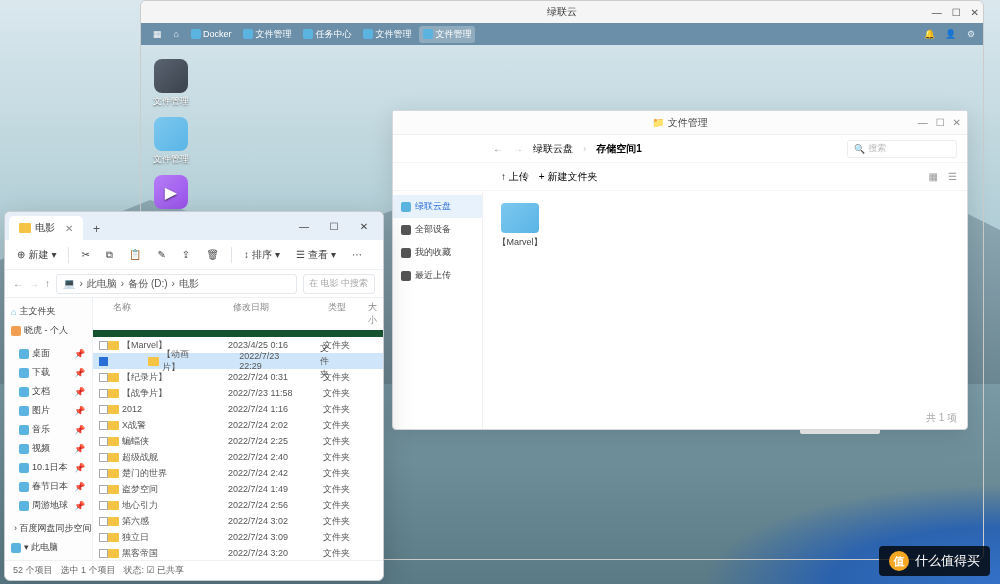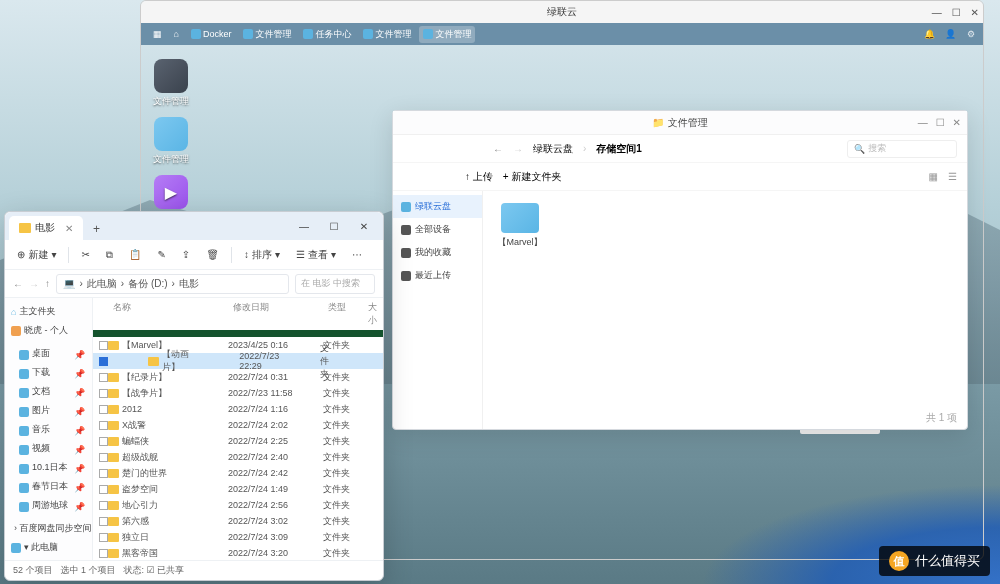--- a/index.html
+++ b/index.html
@@ -54,26 +54,26 @@
 .exp-tabs .wctrls { margin-left: auto; display: flex; }
 .exp-tabs .wctrls span { width: 30px; height: 28px; display: flex; align-items: center; justify-content: center; font-size: 10px; color: #444; }
 
 .exp-toolbar { height: 30px; display: flex; align-items: center; gap: 8px; padding: 0 8px; font-size: 10px; color: #444; border-bottom: 1px solid #eef1f4; }
 .exp-toolbar .tb { display: flex; align-items: center; gap: 3px; padding: 3px 4px; }
 .exp-toolbar .sep { width: 1px; height: 16px; background: #e0e4e9; }
 
 .exp-addr { height: 28px; display: flex; align-items: center; gap: 6px; padding: 0 8px; font-size: 10px; border-bottom: 1px solid #eef1f4; }
 .exp-addr .nav { color: #888; }
 .exp-addr .crumb { flex: 1; height: 20px; border: 1px solid #e4e7ec; border-radius: 3px; display: flex; align-items: center; gap: 4px; padding: 0 6px; color: #555; }
-.exp-addr .srch { width: 80px; height: 20px; border: 1px solid #e4e7ec; border-radius: 3px; font-size: 9px; color: #aaa; display: flex; align-items: center; padding: 0 5px; }
+.exp-addr .srch { width: 72px; height: 20px; border: 1px solid #e4e7ec; border-radius: 3px; font-size: 9px; color: #aaa; display: flex; align-items: center; padding: 0 5px; }
 
 .exp-body { flex: 1; display: flex; overflow: hidden; }
 .exp-side { width: 88px; border-right: 1px solid #eef1f4; padding: 4px 0; font-size: 9px; overflow: hidden; background: #fdfdfe; }
 .exp-side .grp { padding: 3px 6px; display: flex; align-items: center; gap: 3px; color: #444; white-space: nowrap; }
-.exp-side .grp.sub { padding-left: 14px; align-items: flex-end; }
+.exp-side .grp.sub { padding-left: 14px; }
 .sico { width: 10px; height: 10px; display: inline-block; border-radius: 2px; }
 
 .exp-list { flex: 1; overflow: hidden; position: relative; font-size: 9px; }
 .exp-hdr { display: flex; padding: 3px 6px; border-bottom: 7px solid #14532d; color: #888; }
 .exp-hdr .c1 { width: 120px; } .exp-hdr .c2 { width: 95px; } .exp-hdr .c3 { width: 40px; } .exp-hdr .c4 { flex: 1; text-align: right; }
 .exp-row { display: flex; padding: 2px 6px; align-items: center; color: #555; height: 16px; }
 .exp-row .c1 { width: 120px; display: flex; align-items: center; gap: 3px; }
 .exp-row .c2 { width: 95px; } .exp-row .c3 { width: 40px; } .exp-row .c4 { flex: 1; }
 .exp-row.sel { background: #cfe6fa; gap: 40px; }
 .fico-y { width: 11px; height: 9px; background: #f6c445; border-radius: 1px; flex-shrink: 0; }
@@ -160,21 +160,21 @@
     </div>
   </div>
   <div class="fm-row" style="padding-left:100px">
     <span style="color:#888">←</span>
     <span style="color:#ccc">→</span>
     <span>绿联云盘</span>
     <span style="color:#ccc">›</span>
     <b>存储空间1</b>
     <div class="fm-search">🔍 <span>搜索</span></div>
   </div>
-  <div class="fm-row" style="padding-left:72px">
+  <div class="fm-row" style="padding-left:108px">
     <span>↑ 上传</span>
     <span>+ 新建文件夹</span>
     <span style="margin-left:auto;color:#999;display:flex;gap:10px">
       <span>▦</span>
       <span>☰</span>
     </span>
   </div>
   <div class="fm-content">
     <div class="fm-side">
       <div id="fm-side-items">

